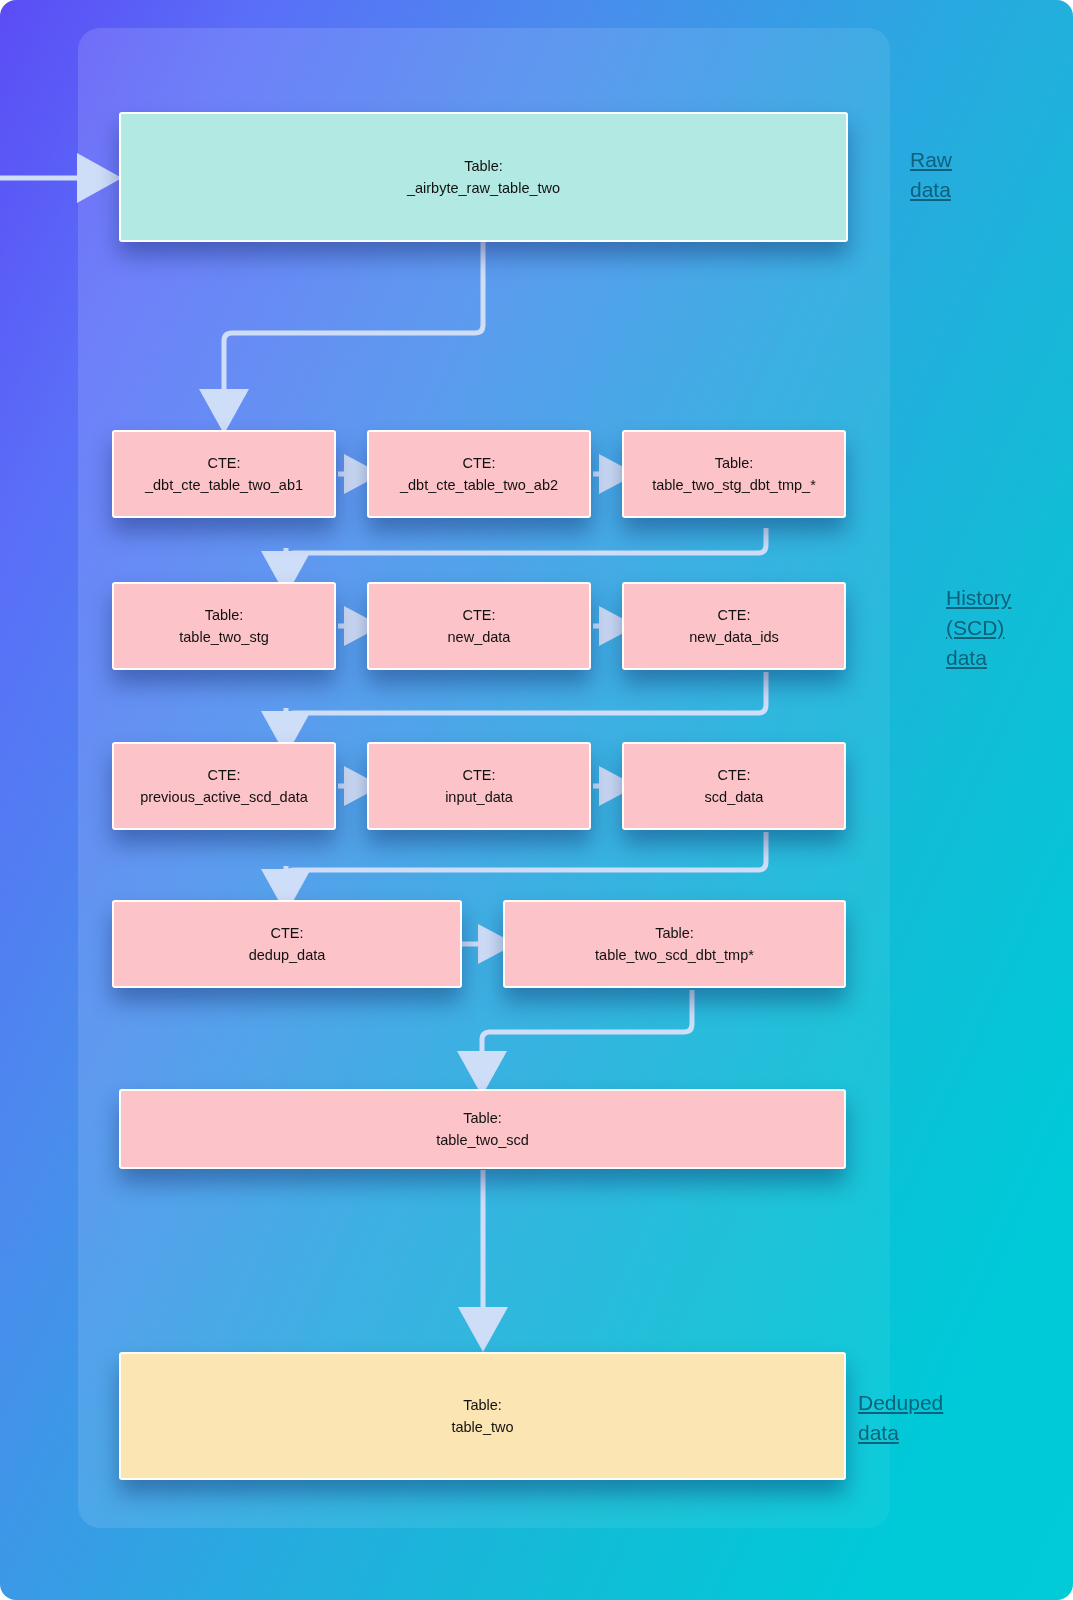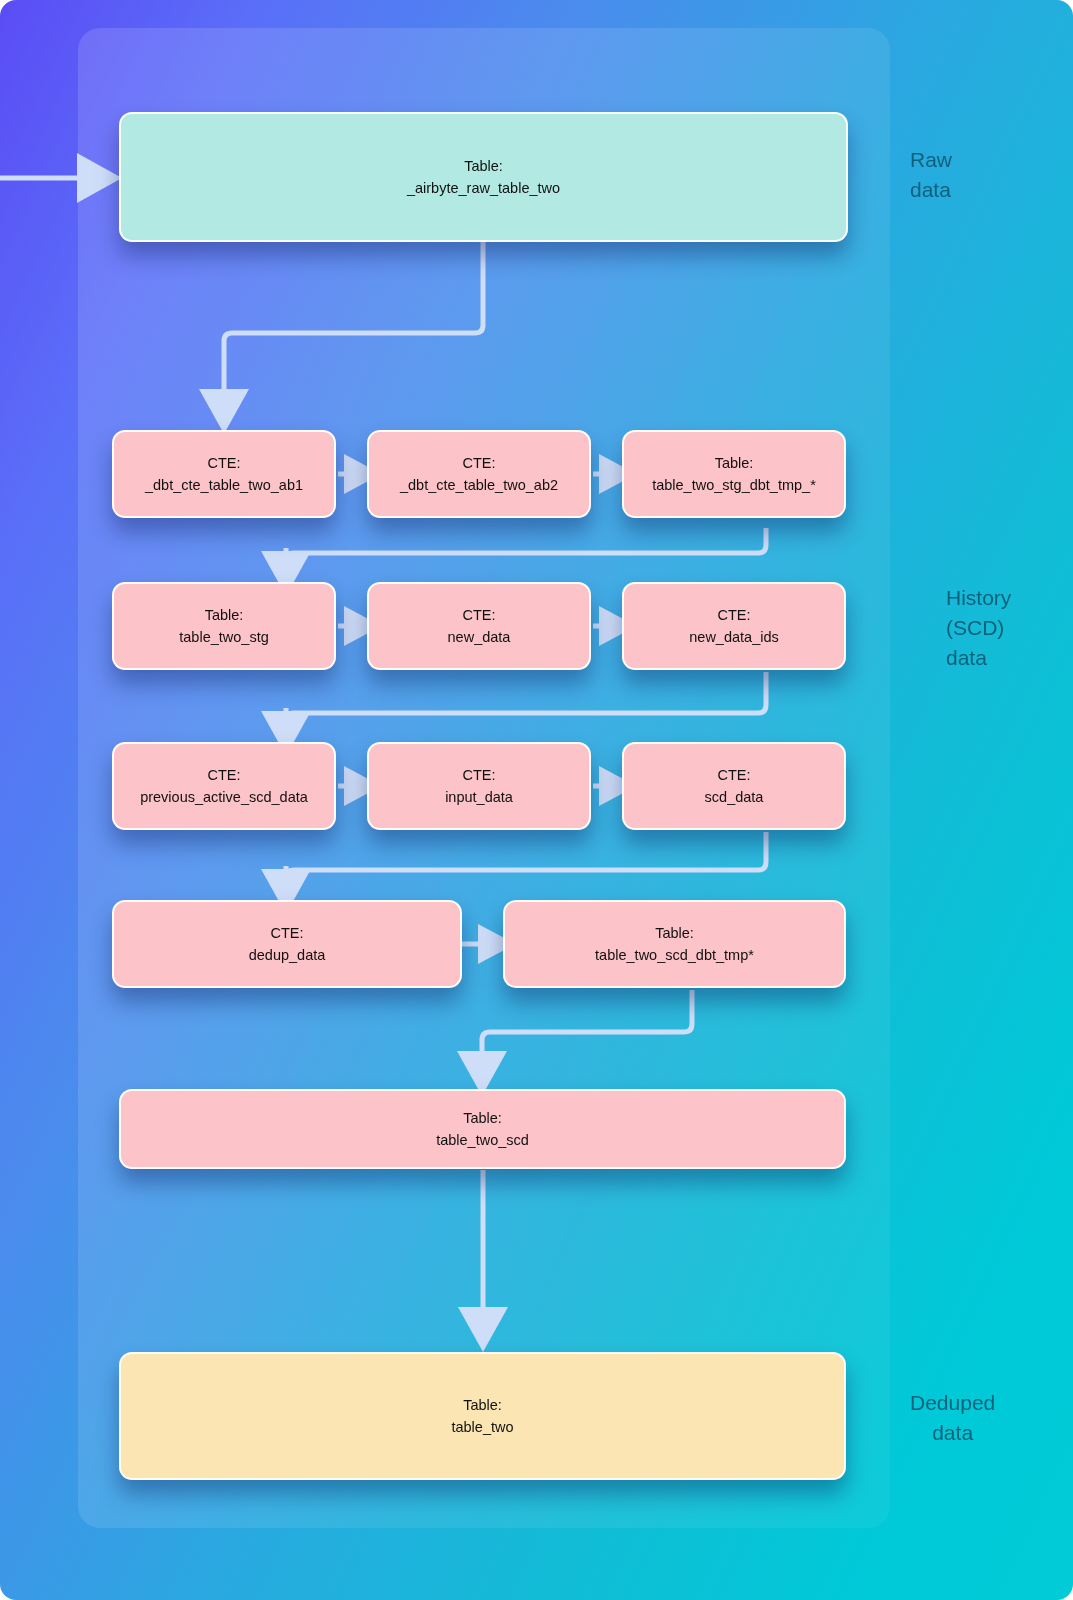--- a/index.html
+++ b/index.html
@@ -48,21 +48,21 @@
     color: #ffffff;
     font-size: 25px;
     letter-spacing: 0.2px;
   }
 
   
   .node {
     position: absolute;
     box-sizing: border-box;
     border: 2px solid rgba(255,255,255,0.95);
-    border-radius: 13px;
+    border-radius: 3px;
     display: flex;
     flex-direction: column;
     align-items: center;
     justify-content: center;
     color: #111111;
     font-size: 14.5px;
     line-height: 1.55;
     text-align: center;
     box-shadow: 0 14px 22px rgba(10, 30, 90, 0.38);
   }
@@ -72,20 +72,21 @@
   .node.pink   { background: #fcc3c8; }
   .node.yellow { background: #fbe6b3; }
 
   
   .side-label {
     position: absolute;
     color: #0d5a74;
     font-size: 21px;
     line-height: 1.42;
     opacity: 0.92;
+    text-decoration: underline;
   }
 
   
   #wires {
     position: absolute;
     left: 0; top: 0;
     width: 1073px; height: 1600px;
     pointer-events: none;
   }
 </style>
@@ -213,18 +214,18 @@
     <div>Raw</div>
     <div>data</div>
   </div>
 
   <div class="side-label" style="left:946px; top:583px;">
     <div>History</div>
     <div>(SCD)</div>
     <div>data</div>
   </div>
 
-  <div class="side-label" style="left:910px; top:1388px;text-align:center;">
+  <div class="side-label" style="left:858px; top:1388px;">
     <div>Deduped</div>
     <div>data</div>
   </div>
 
 </div>
 
 </body></html>

